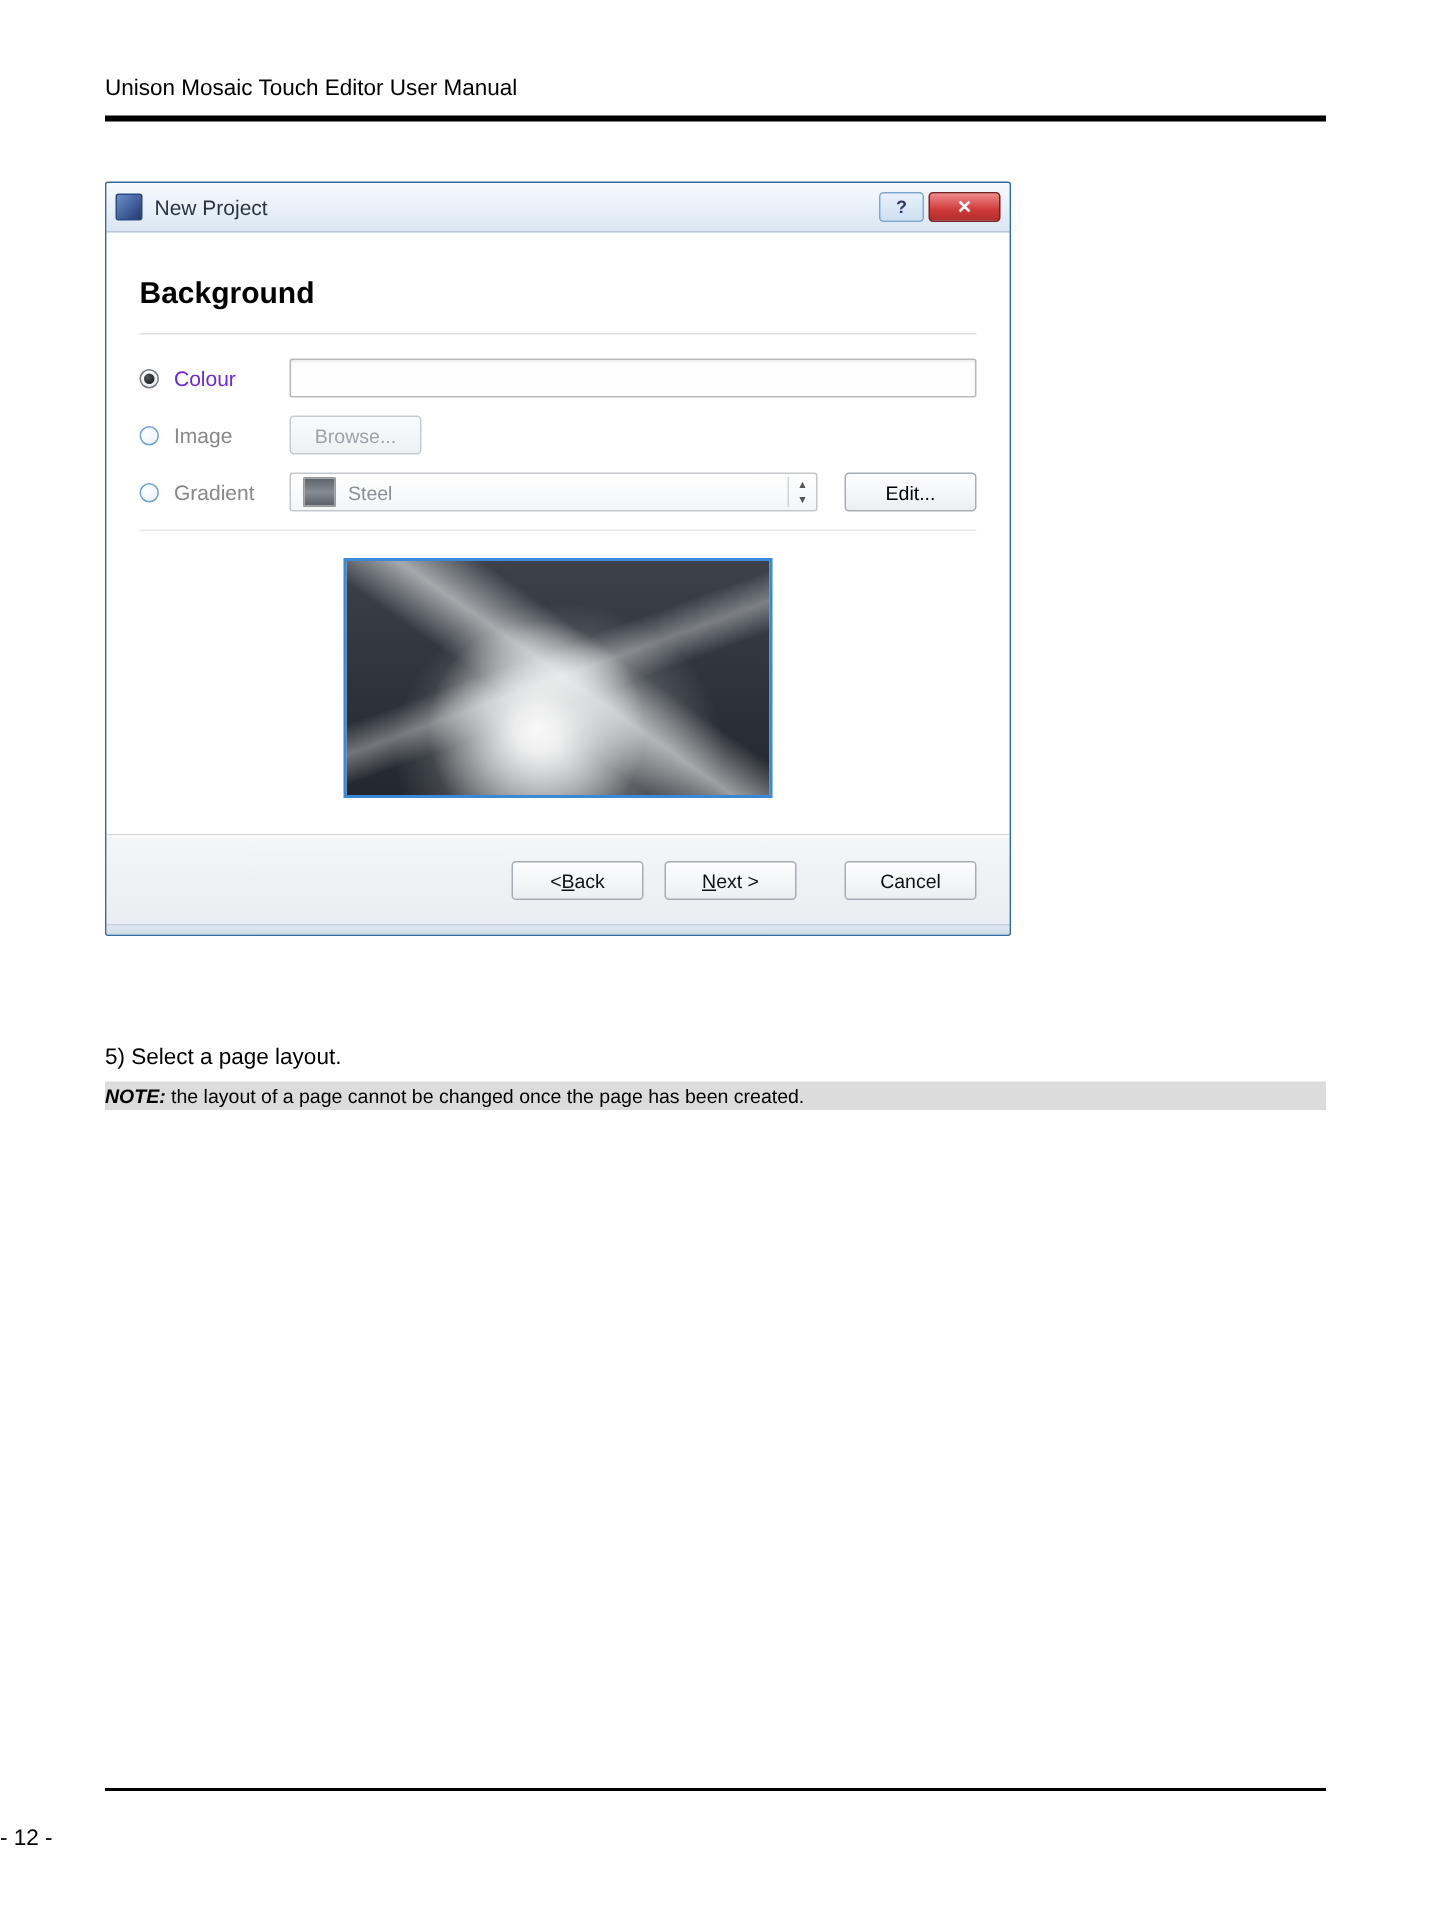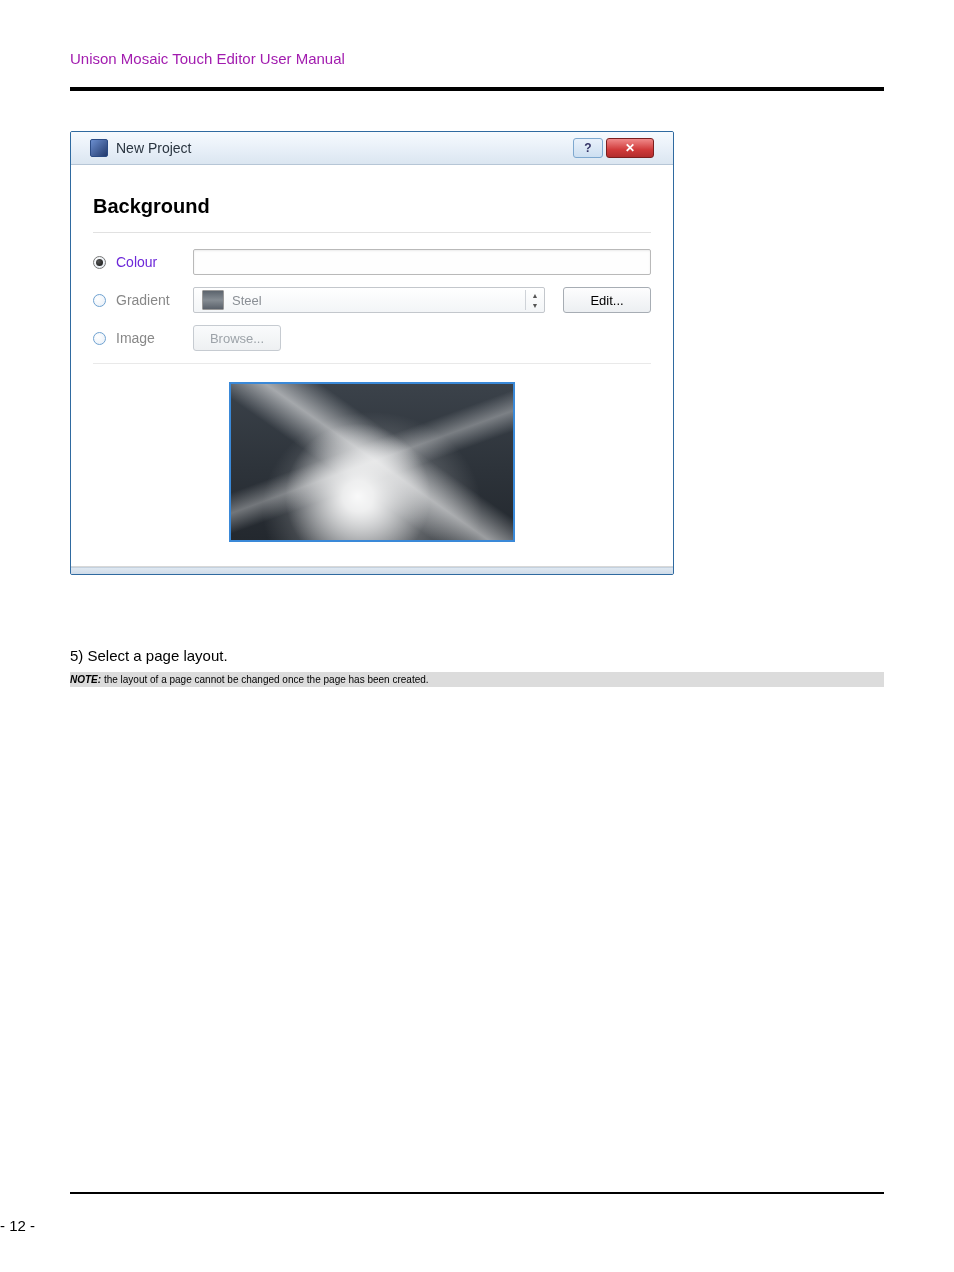--- a/index.html
+++ b/index.html
@@ -12,22 +12,22 @@
   }
   .page {
     width: 954px;
     height: 1272px;
     position: relative;
     box-sizing: border-box;
     padding: 50px 70px 0 70px;
   }
   .doc-header {
     font-size: 15px;
-    margin: 0 0 20px 0;
-    color: #a21caf;
+    margin: 0 0 10px 0;
+    color: #000000;
   }
   .rule-thick {
     border: none;
     border-top: 4px solid #000;
     margin: 0 0 40px 0;
   }
   .rule-bottom {
     position: absolute;
     left: 70px;
     right: 70px;
@@ -54,21 +54,21 @@
     box-shadow: 0 0 0 1px #cfd9e2 inset;
     margin: 0 0 70px 0;
     overflow: hidden;
   }
   .titlebar {
     height: 32px;
     background: linear-gradient(#f6fafe, #e6eef7 60%, #dbe6f1);
     border-bottom: 1px solid #b6c6d6;
     display: flex;
     align-items: center;
-    padding: 0 19px;
+    padding: 0 6px;
     font-size: 14px;
     color: #2a3540;
     position: relative;
   }
   .titlebar .app-icon {
     width: 16px;
     height: 16px;
     margin-right: 8px;
     background: linear-gradient(135deg,#6b8ecf,#233a6d);
     border: 1px solid #2b4b85;
@@ -258,21 +258,21 @@
   }
 
   .body-text {
     font-size: 15px;
     line-height: 1.5;
     margin: 0 0 4px 0;
   }
   .note-band {
     background: #dcdcdc;
     padding: 2px 4px 2px 0;
-    font-size: 10px;
+    font-size: 13px;
   }
   .note-band strong { font-style: italic; font-weight: bold; }
 </style>
 </head>
 <body>
 
 <div class="page">
   <div class="doc-header">Unison Mosaic Touch Editor User Manual</div>
   <hr class="rule-thick">
 
@@ -288,52 +288,57 @@
     <div class="dialog-body">
       <div class="section-title">Background</div>
 
       <div class="inner-panel">
         <div class="opt-row">
           <div class="radio-col">
             <span class="radio checked"></span>
             <span>Colour</span>
           </div>
           <div class="colour-swatch"></div>
+        </div>
+
+        <div class="opt-row">
+          <div class="radio-col disabled">
+            <span class="radio off"></span>
+            <span>Image</span>
+          </div>
+          <div class="browse-btn">Browse...</div>
         </div>
 
         <div class="opt-row">
           <div class="radio-col disabled">
             <span class="radio off"></span>
             <span>Gradient</span>
           </div>
           <div class="gradient-field">
             <span class="grad-preview"></span>
             <span class="grad-label">Steel</span>
             <span class="grad-spinner">
               <span class="tri up"></span>
               <span class="tri down"></span>
             </span>
           </div>
           <div class="edit-btn">Edit...</div>
         </div>
-
-        <div class="opt-row">
-          <div class="radio-col disabled">
-            <span class="radio off"></span>
-            <span>Image</span>
-          </div>
-          <div class="browse-btn">Browse...</div>
-        </div>
       </div>
 
       <div class="preview-wrap">
         <div class="preview-box"></div>
       </div>
     </div>
 
+    <div class="button-bar">
+      <div class="wiz-btn back">&lt; <span class="ul">B</span>ack</div>
+      <div class="wiz-btn next"><span class="ul">N</span>ext &gt;</div>
+      <div class="wiz-btn cancel">Cancel</div>
+    </div>
     <div class="glass-strip"></div>
   </div>
 
   <p class="body-text">5) Select a page layout.</p>
   <div class="note-band">
     <strong>NOTE:</strong><span> the layout of a page cannot be changed once the page has been created.</span>
   </div>
 
   <hr class="rule-bottom">
   <div class="page-num">- 12 -</div>

